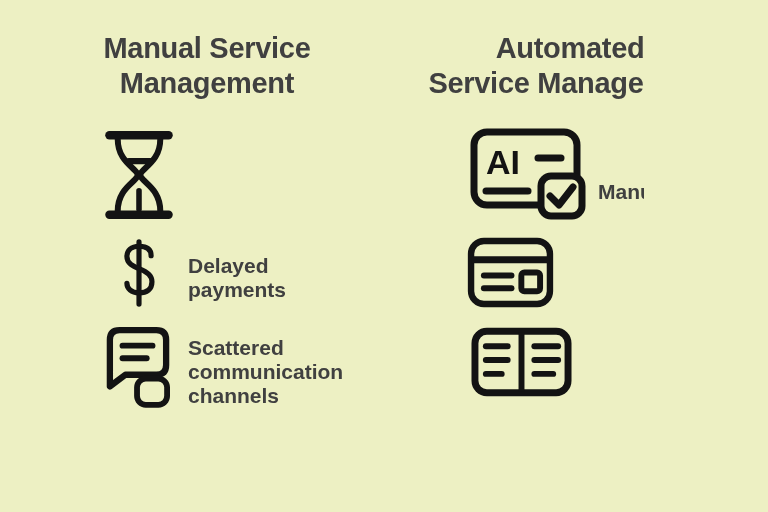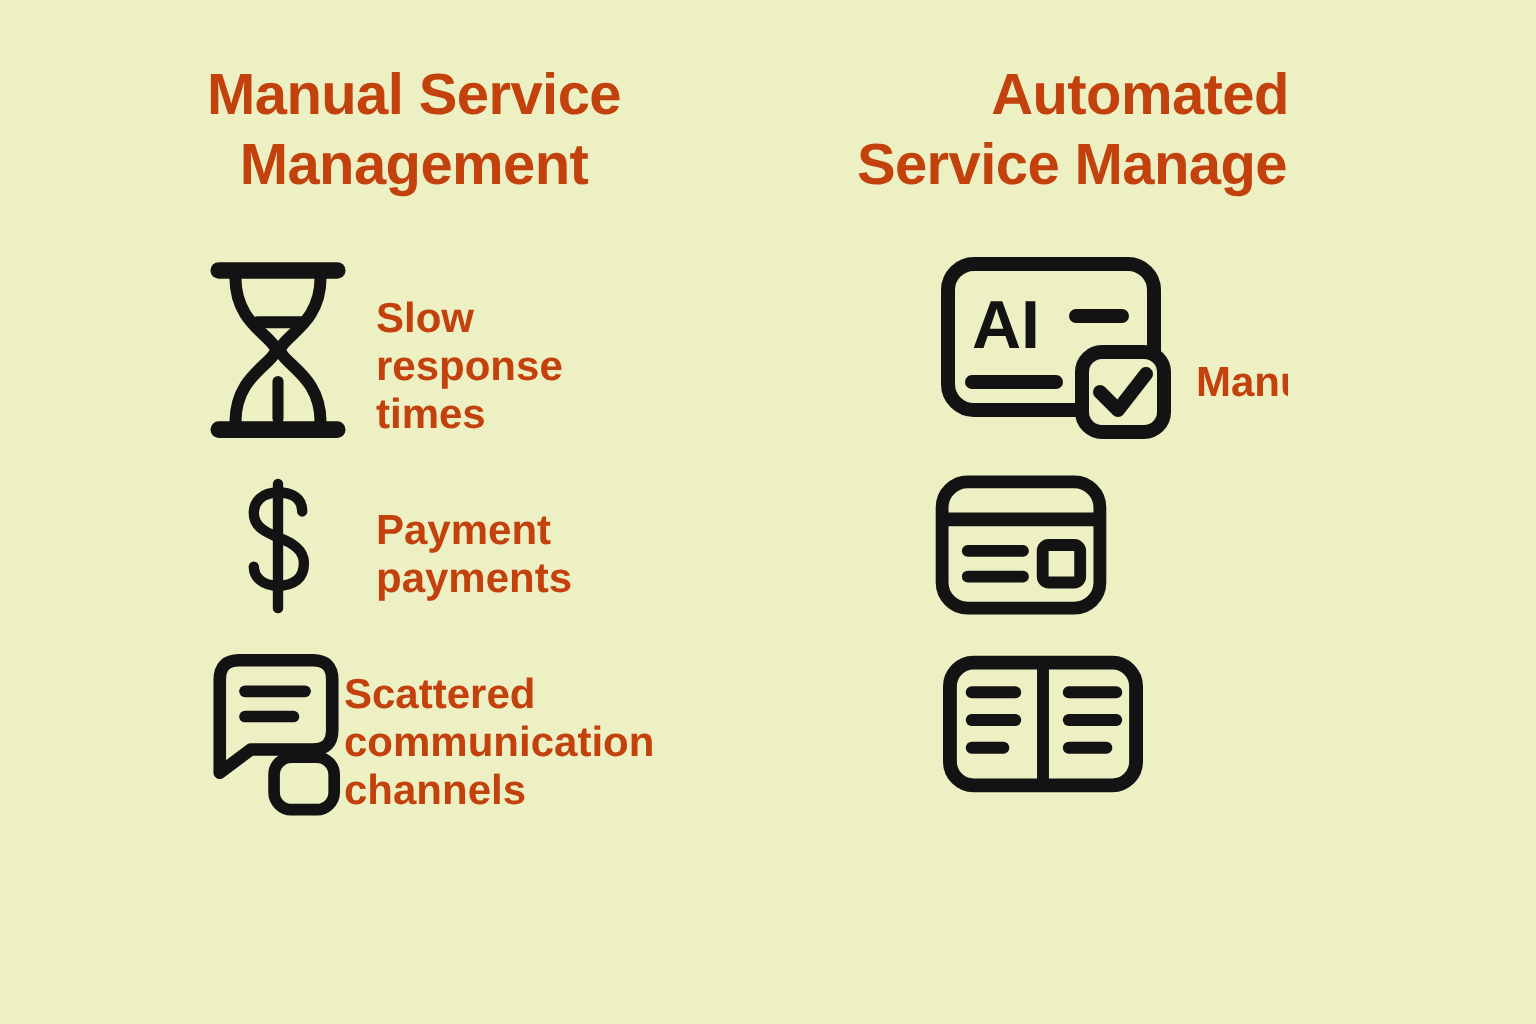--- a/index.html
+++ b/index.html
@@ -1,20 +1,20 @@
 <!DOCTYPE html>
 <html><head>
 <meta charset="utf-8">
 <style>
   html, body { margin: 0; padding: 0; background: #edf0c3; }
   .stage {
     position: relative;
     width: 644px; height: 512px;
     background: #edf0c3;
-    color: #c2410c;
+    color: #404040;
     font-family: "Liberation Sans", sans-serif;
     overflow: hidden;
   }
   .title {
     position: absolute;
     font-weight: 700;
     font-size: 29px;
     line-height: 35px;
     letter-spacing: -0.3px;
     text-align: center;
@@ -53,38 +53,35 @@
 
 
   <svg class="icon" style="left:102px;top:127px" width="74" height="96" viewBox="0 0 80 100">
     <line class="stroke" x1="8" y1="7" x2="72" y2="7" stroke-width="9" stroke-linecap="round"></line>
     <line class="stroke" x1="8" y1="93" x2="72" y2="93" stroke-width="9" stroke-linecap="round"></line>
     <path class="stroke" d="M17,11 C17,34 34,41 38,48 C38.8,49.3 38.8,50.7 38,52 C34,59 17,66 17,89" stroke-width="6.5"></path>
     <path class="stroke" d="M63,11 C63,34 46,41 42,48 C41.2,49.3 41.2,50.7 42,52 C46,59 63,66 63,89" stroke-width="6.5"></path>
     <line class="stroke" x1="29" y1="35" x2="52" y2="35" stroke-width="6.5" stroke-linecap="round"></line>
     <line class="stroke" x1="40" y1="67" x2="40" y2="87" stroke-width="6" stroke-linecap="round"></line>
   </svg>
-  <div class="label" style="left:188px;top:148px">Slow
-response
-times</div>
 
   <svg class="icon" style="left:120px;top:238px" width="38" height="70" viewBox="0 0 44 78">
     <line class="stroke" x1="22" y1="3" x2="22" y2="75" stroke-width="6" stroke-linecap="round"></line>
     <path class="stroke" d="M36,19 C36,11 30,8 22,8 C13,8 8,13 8,20 C8,28 15,31 22,34 C30,37 37,41 37,49 C37,58 31,62 22,62 C13,62 8,57 8,51" stroke-width="6" stroke-linecap="round"></path>
   </svg>
-  <div class="label" style="left:188px;top:254px">Payment
+  <div class="label" style="left:188px;top:254px">Delayed
 payments</div>
 
   <svg class="icon" style="left:106px;top:326px" width="64" height="82" viewBox="0 0 66 84">
     <path class="stroke" d="M4,62 L4,14 Q4,4 14,4 L52,4 Q62,4 62,14 L62,40 Q62,50 52,50 L20,50 Z" stroke-width="6.5" stroke-linejoin="round"></path>
     <line class="stroke" x1="17" y1="20" x2="48" y2="20" stroke-width="6" stroke-linecap="round"></line>
     <line class="stroke" x1="17" y1="33" x2="42" y2="33" stroke-width="6" stroke-linecap="round"></line>
     <rect x="32" y="54" width="31" height="27" rx="9" fill="#edf0c3" stroke="#131313" stroke-width="6"></rect>
   </svg>
-  <div class="label" style="left:172px;top:336px">Scattered
+  <div class="label" style="left:188px;top:336px">Scattered
 communication
 channels</div>
 
   <svg class="icon" style="left:470px;top:128px" width="116" height="92" viewBox="0 0 116 92">
     <rect class="stroke" x="4" y="4" width="103" height="73" rx="13" stroke-width="7"></rect>
     <text x="16" y="46" font-size="34" font-weight="bold" fill="#131313">AI</text>
     <line class="stroke" x1="68" y1="30" x2="91" y2="30" stroke-width="7" stroke-linecap="round"></line>
     <line class="stroke" x1="16" y1="63" x2="58" y2="63" stroke-width="7" stroke-linecap="round"></line>
     <rect x="71" y="48" width="41" height="40" rx="10" fill="#edf0c3" stroke="#131313" stroke-width="7"></rect>
     <path class="stroke" d="M80,68 L89,77 L103,59" stroke-width="7" stroke-linecap="round" stroke-linejoin="round"></path>

